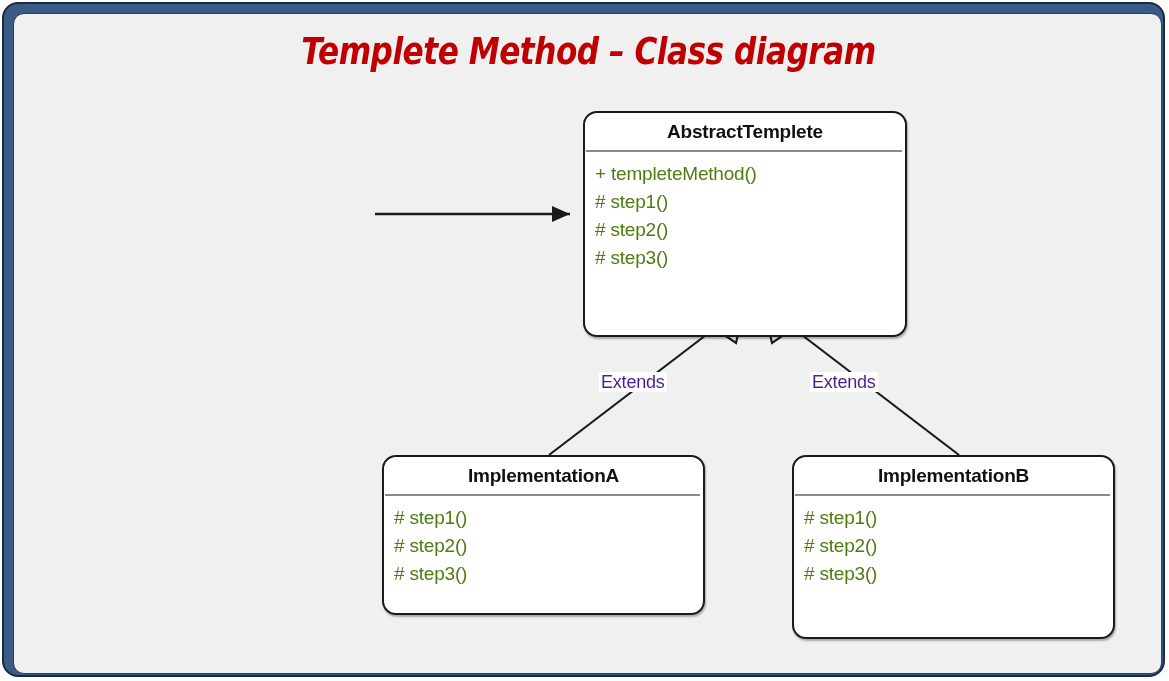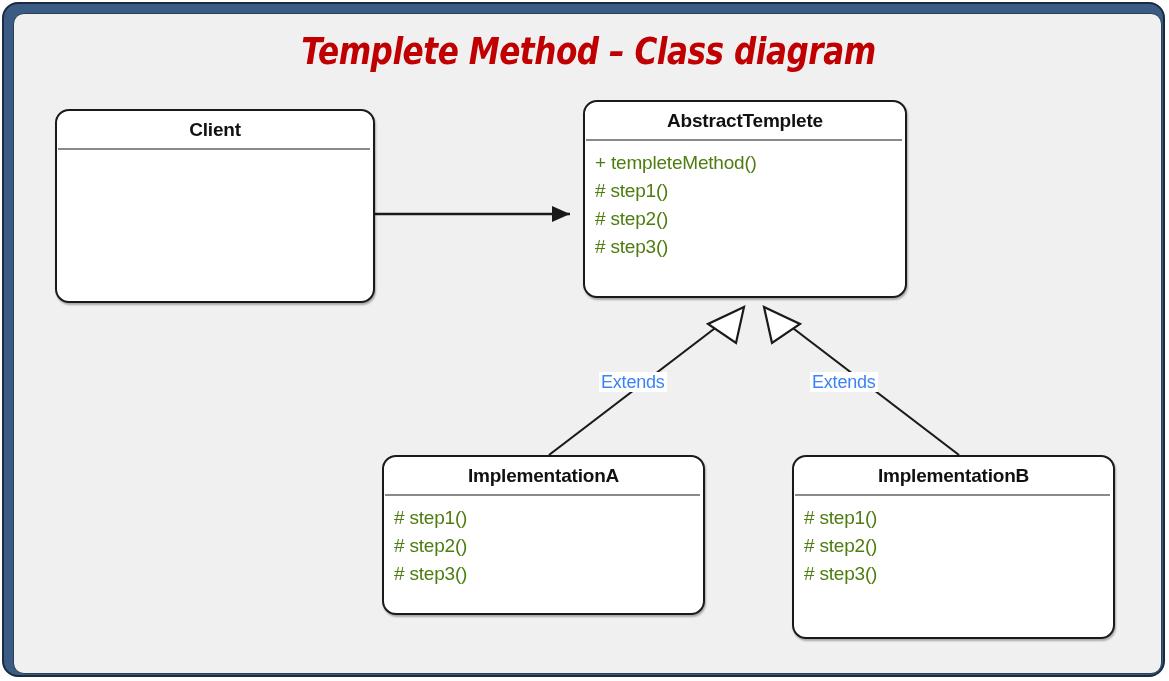--- a/index.html
+++ b/index.html
@@ -100,21 +100,21 @@
     white-space: nowrap;
     letter-spacing: -0.2px;
   }
   .uml-members.empty {
     padding: 0;
   }
   
   .edge-label {
     position: absolute;
     background: #ffffff;
-    color: #3b82f6;
+    color: #4c1d95;
     font-size: 18px;
     line-height: 20px;
     padding: 0 2px;
     white-space: nowrap;
     letter-spacing: -0.2px;
   }
 </style>
 </head>
 <body>
 
@@ -138,27 +138,22 @@
 
         <g>
           <line x1="945" y1="441" x2="767" y2="305" stroke="#1a1a1a" stroke-width="2.2"></line>
           <polygon points="750,293 786,310 758,329" fill="#ffffff" stroke="#1a1a1a" stroke-width="2.2" stroke-linejoin="miter"></polygon>
         </g>
       </svg>
 
       <div class="edge-label" style="left:585px; top:358px;">Extends</div>
       <div class="edge-label" style="left:796px; top:358px;">Extends</div>
 
-      <div class="uml-class" style="left:41px; top:95px; width:320px; height:194px;">
-        <div class="uml-name">Client</div>
-        <div class="uml-divider"></div>
-        <div class="uml-members empty"></div>
-      </div>
 
-      <div class="uml-class" style="left:569px; top:86px; width:324px; height:198px;">
+      <div class="uml-class" style="left:569px; top:97px; width:324px; height:226px;">
         <div class="uml-name">AbstractTemplete</div>
         <div class="uml-divider"></div>
         <div class="uml-members">
           <div class="uml-member">+ templeteMethod()</div>
           <div class="uml-member"># step1()</div>
           <div class="uml-member"># step2()</div>
           <div class="uml-member"># step3()</div>
         </div>
       </div>
 

